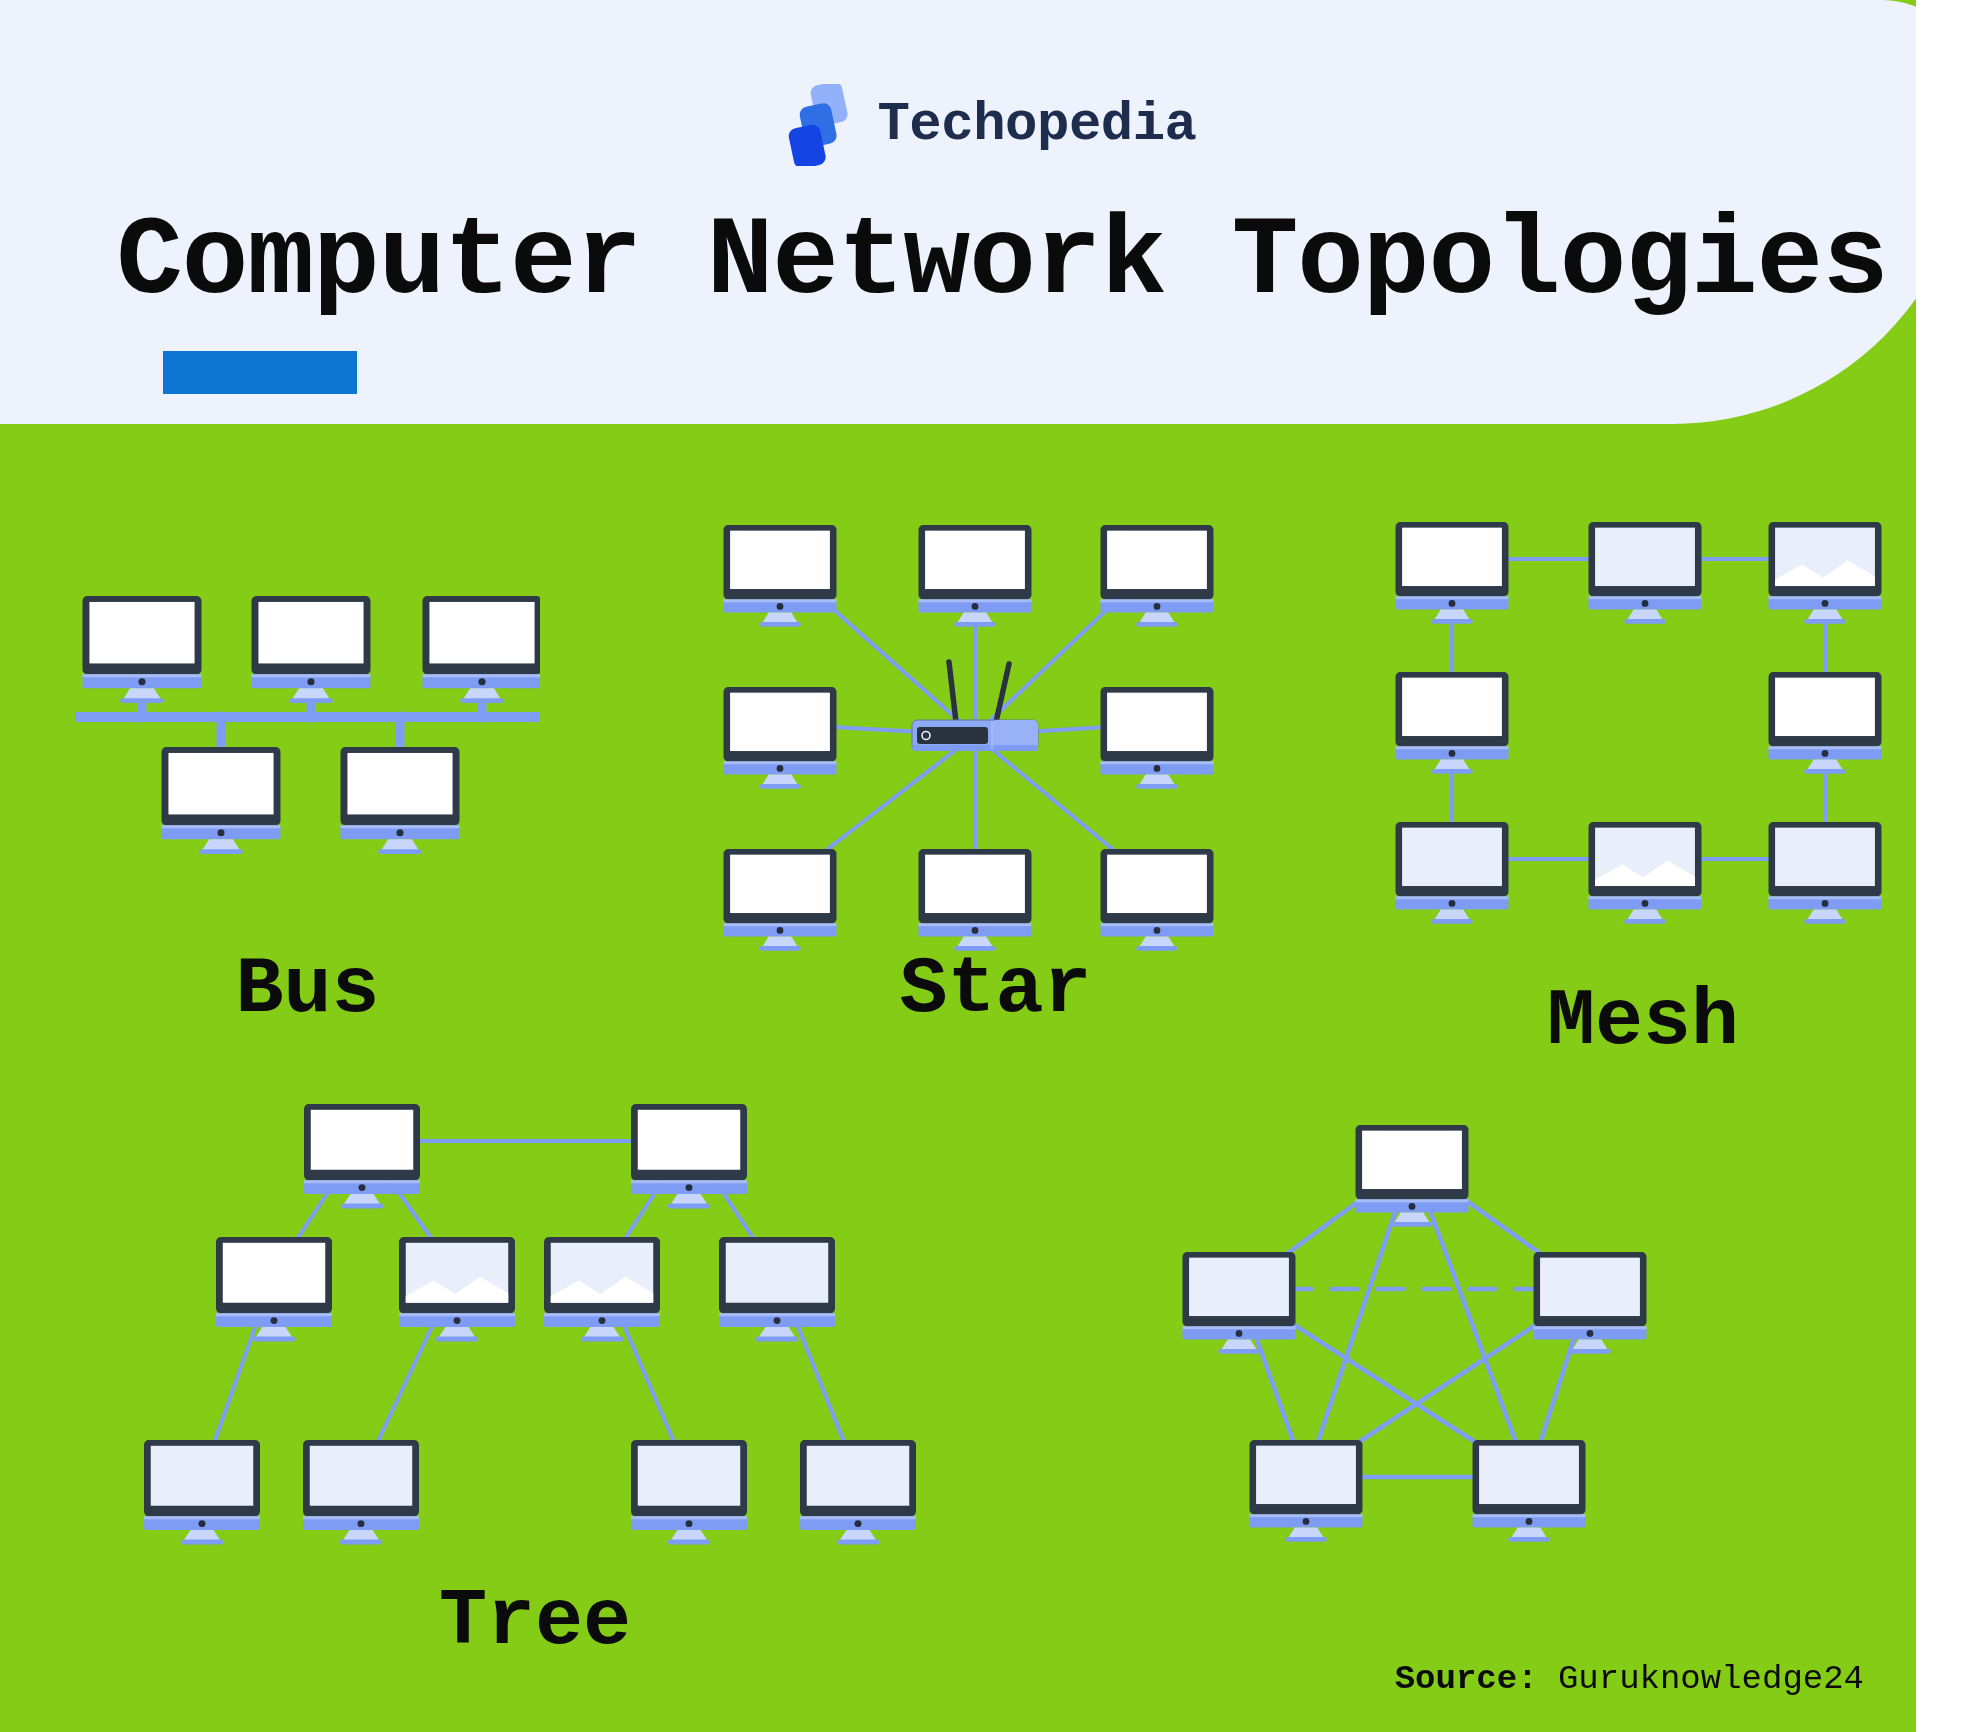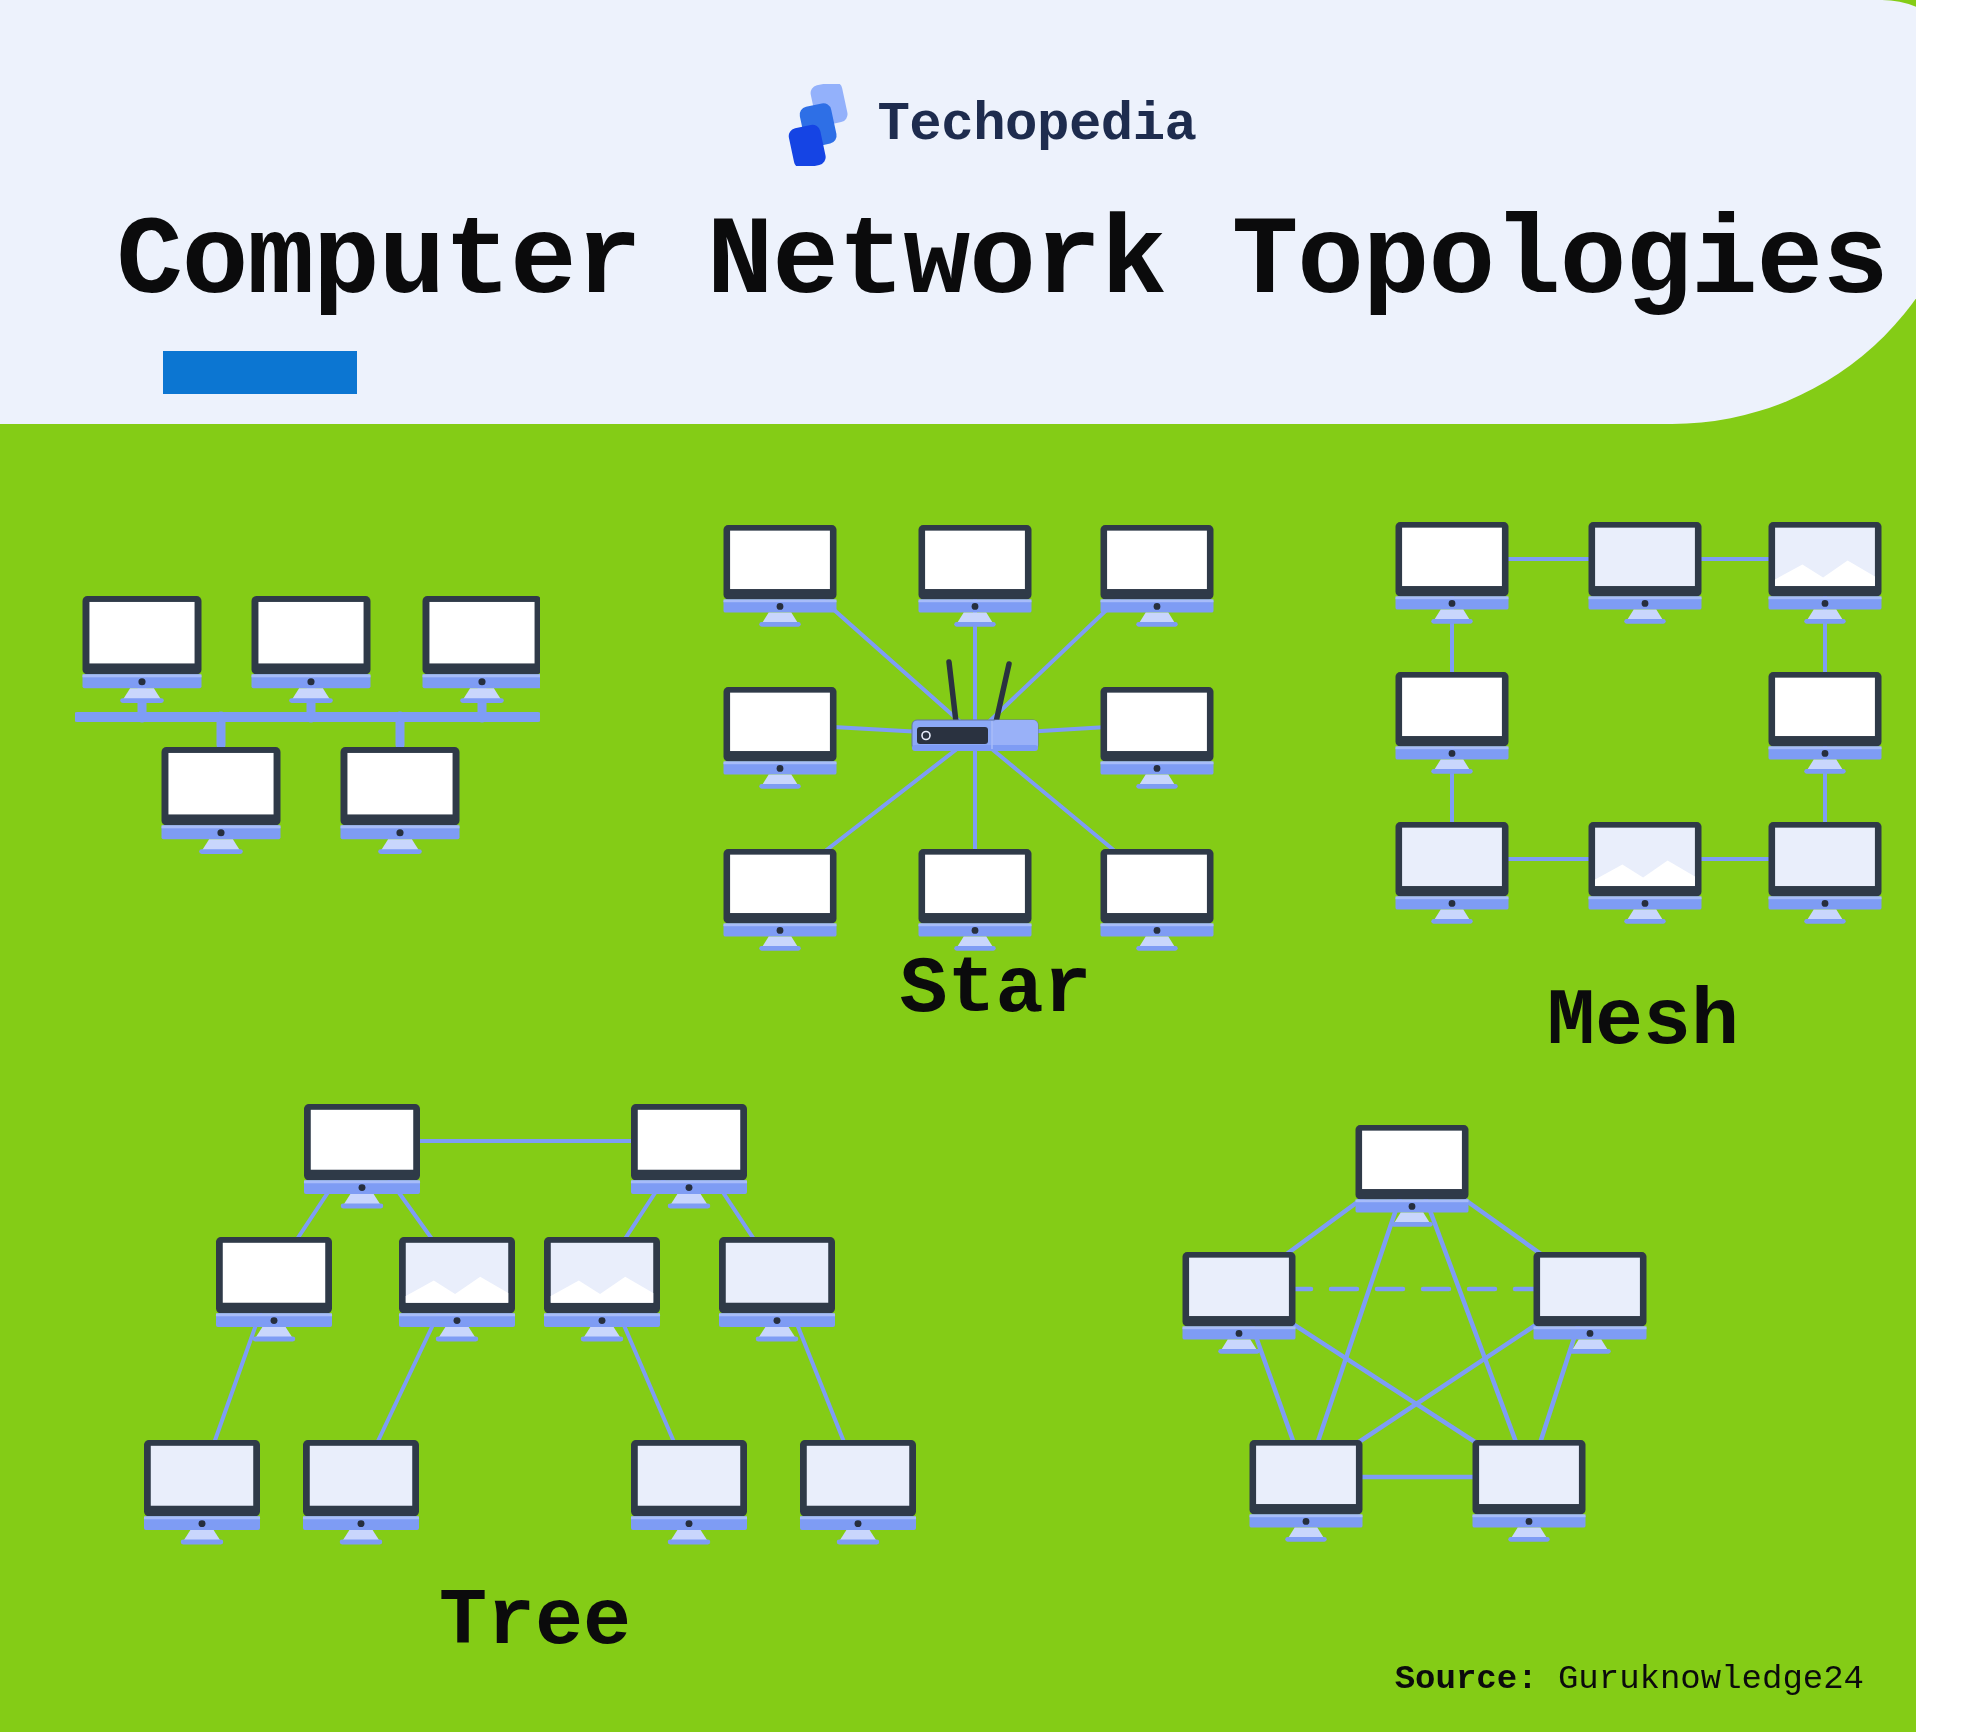--- a/index.html
+++ b/index.html
@@ -97,20 +97,21 @@
     <rect x="7" y="6" width="106" height="62" fill="#ffffff"></rect>
 
     <rect x="0" y="79" width="120" height="14" rx="2" fill="#7e9cf4"></rect>
     <rect x="0" y="79" width="120" height="3" fill="#a7bcf9"></rect>
     <circle cx="60" cy="86.5" r="3.6" fill="#262e3d"></circle>
     <polygon points="48,93 72,93 79,104 41,104" fill="#c9d6fc"></polygon>
     <rect x="38" y="103" width="44" height="5" rx="2.5" fill="#7e9cf4"></rect>
   </g>
       </svg>
   </div>
+  <div class="topo-label" style="left: 75px; top: 950px; width: 465px;">Bus</div>
 
   <div class="topo-panel" style="left: 715px; top: 515px; width: 505px; height: 442px;">
     <svg width="505" height="442" viewBox="0 0 505 442">
         <line x1="260" y1="220" x2="65" y2="47" stroke="#7e9df5" stroke-width="4" stroke-linecap="round"></line>
         <line x1="260" y1="220" x2="260" y2="47" stroke="#7e9df5" stroke-width="4" stroke-linecap="round"></line>
         <line x1="260" y1="220" x2="442" y2="47" stroke="#7e9df5" stroke-width="4" stroke-linecap="round"></line>
         <line x1="260" y1="220" x2="65" y2="209" stroke="#7e9df5" stroke-width="4" stroke-linecap="round"></line>
         <line x1="260" y1="220" x2="442" y2="209" stroke="#7e9df5" stroke-width="4" stroke-linecap="round"></line>
         <line x1="260" y1="220" x2="65" y2="371" stroke="#7e9df5" stroke-width="4" stroke-linecap="round"></line>
         <line x1="260" y1="220" x2="260" y2="371" stroke="#7e9df5" stroke-width="4" stroke-linecap="round"></line>

